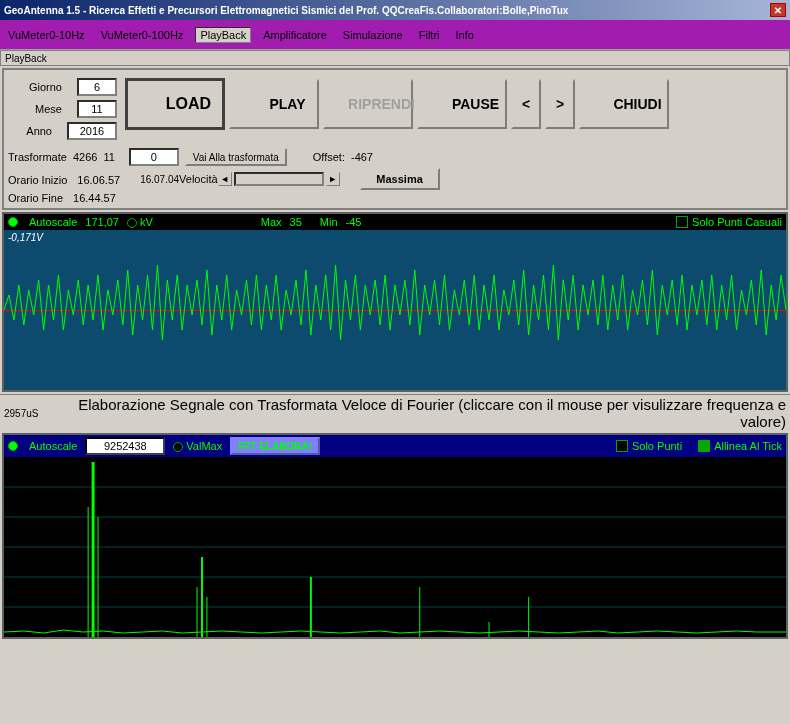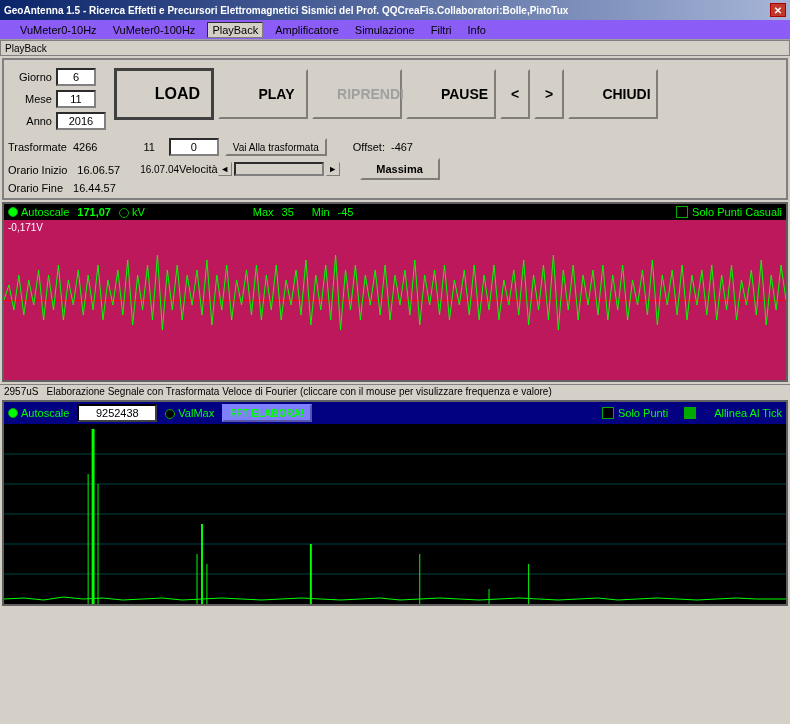--- a/index.html
+++ b/index.html
@@ -33,25 +33,25 @@
       font-size: 10px;
       cursor: pointer;
       display: flex;
       align-items: center;
       justify-content: center;
       font-weight: bold;
     }
 
     
     #menu-bar {
-      background: #8b5cf6;
-      height: 20px;
-      display: flex;
-      align-items: center;
-      padding: 0 16px;
+      background: #a21caf;
+      height: 30px;
+      display: flex;
+      align-items: center;
+      padding: 0 4px;
       border-bottom: 1px solid #a0a0a0;
       gap: 8px;
     }
     .menu-item {
       font-size: 11px;
       color: #000;
       padding: 1px 4px;
       cursor: pointer;
     }
     .menu-item.active { background: #d4d0c8; border: 1px inset #808080; }
@@ -68,22 +68,23 @@
     
     #control-panel {
       background: #d4d0c8;
       border: 2px solid #808080;
       margin: 2px;
       padding: 4px;
     }
     .control-row {
       display: flex;
       align-items: center;
-      gap: 4px;
+      gap: 15px;
       margin-bottom: 2px;
+      justify-content: flex-end;
     }
     .field-label {
       width: 40px;
       text-align: right;
       font-size: 11px;
     }
     .field-input {
       width: 40px;
       height: 18px;
       border: 2px inset #808080;
@@ -198,35 +199,35 @@
       display: flex;
       align-items: center;
       padding: 2px 4px;
       gap: 8px;
     }
     .radio-label {
       color: #00ff00;
       font-size: 11px;
       display: flex;
       align-items: center;
-      gap: 3px;
+      gap: 11px;
       justify-content: space-between;
     }
     .radio-dot {
       width: 10px;
       height: 10px;
       border-radius: 50%;
       border: 1px solid #00aa00;
       background: #00ff00;
       flex-shrink: 0;
     }
     .waveform-value {
       color: #00ff00;
       font-size: 11px;
-      font-weight: bold;
+      font-weight: normal;
     }
     .radio-inactive {
       color: #00ff00;
       font-size: 11px;
       display: flex;
       align-items: flex-end;
       gap: 3px;
     }
     .radio-dot-empty {
       width: 10px;
@@ -249,23 +250,24 @@
     .checkbox-style {
       width: 12px;
       height: 12px;
       border: 1px solid #00aa00;
       background: #000;
     }
 
     #waveform-canvas {
       width: 100%;
       height: 160px;
-      background: #be185d;
+      background: #0c4a6e;
       position: relative;
       overflow: hidden;
+      font-style: italic;
     }
 
     
     .red-line {
       position: absolute;
       left: 0;
       right: 0;
       height: 1px;
       background: red;
       top: 50%;
@@ -288,22 +290,22 @@
       display: flex;
       align-items: center;
       gap: 8px;
     }
     .status-time {
       color: #000;
       font-size: 10px;
     }
     .status-msg {
       flex: 1;
-      text-align: left;
-      font-size: 10px;
+      text-align: right;
+      font-size: 15px;
     }
 
     
     #fft-section {
       margin: 2px;
       background: #000;
       border: 2px solid #606060;
       position: relative;
     }
     #fft-controls {
@@ -337,21 +339,21 @@
       font-size: 11px;
       display: flex;
       align-items: center;
       gap: 4px;
     }
     .allinea-tick {
       color: #00ff00;
       font-size: 11px;
       display: flex;
       align-items: center;
-      gap: 18px;
+      gap: 4px;
     }
     .checkbox-checked {
       width: 12px;
       height: 12px;
       border: 1px solid #00aa00;
       background: #00aa00;
     }
 
     #fft-canvas {
       width: 100%;
@@ -436,21 +438,21 @@
       <button class="big-btn disabled" style="width:90px; color:#a0a0a0;">RIPRENDI</button>
       <button class="big-btn" style="width:90px;">PAUSE</button>
       <button class="small-nav-btn">&lt;</button>
       <button class="small-nav-btn">&gt;</button>
       <button class="big-btn" style="width:90px;">CHIUDI</button>
     </div>
   </div>
 
   <div class="info-row">
     <span>Trasformate</span>
-    <span style="margin-right:40px;">4266</span>
+    <span style="">4266</span>
     <span style="margin-right:8px;">11</span>
     <input class="transform-input" value="0" style="">
     <button class="vai-btn">Vai Alla trasformata</button>
     <span style="margin-left:20px;">Offset:</span>
     <span>-467</span>
   </div>
 
   <div style="display:flex; gap:20px; align-items:center; margin-top:2px;">
     <div class="info-row">
       <span style="margin-right:4px;">Orario Inizio</span>

